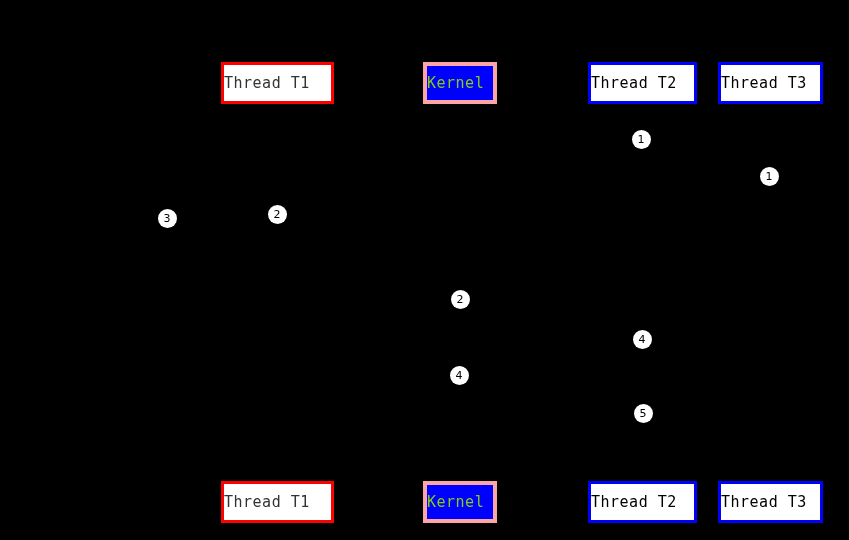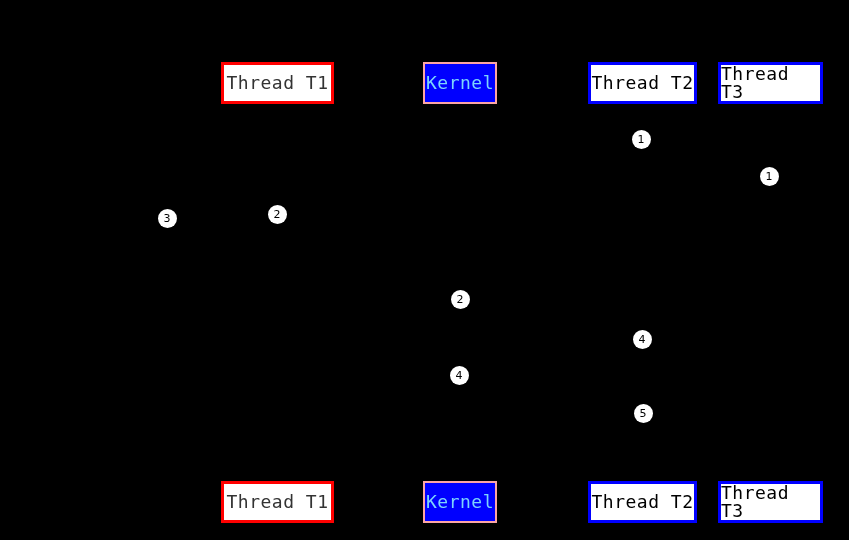--- a/index.html
+++ b/index.html
@@ -48,35 +48,35 @@
   }
   .msg-head.right { border-left: 7px solid #000000; }
   .msg-head.left  { border-right: 7px solid #000000; }
 
   
   .participant {
     position: absolute;
     box-sizing: border-box;
     display: flex;
     align-items: center;
-    justify-content: center;
-    font-size: 18px;
+    justify-content: flex-start;
+    font-size: 15px;
     letter-spacing: 0.5px;
     font-family: "DejaVu Sans Mono", "Liberation Mono", monospace;
     line-height: 1;
   }
   .participant.style-t1 {
     background: #FFFFFF;
     border: 3px solid #FF0000;
     color: #333333;
   }
   .participant.style-kernel {
     background: #0000FF;
-    border: 2px solid #fca5a5;
-    color: #7dd3fc;
+    border: 4px solid #fca5a5;
+    color: #84cc16;
   }
   .participant.style-thread {
     background: #FFFFFF;
     border: 3px solid #0000FF;
     color: #000000;
   }
 
   
   .step-badge {
     position: absolute;

